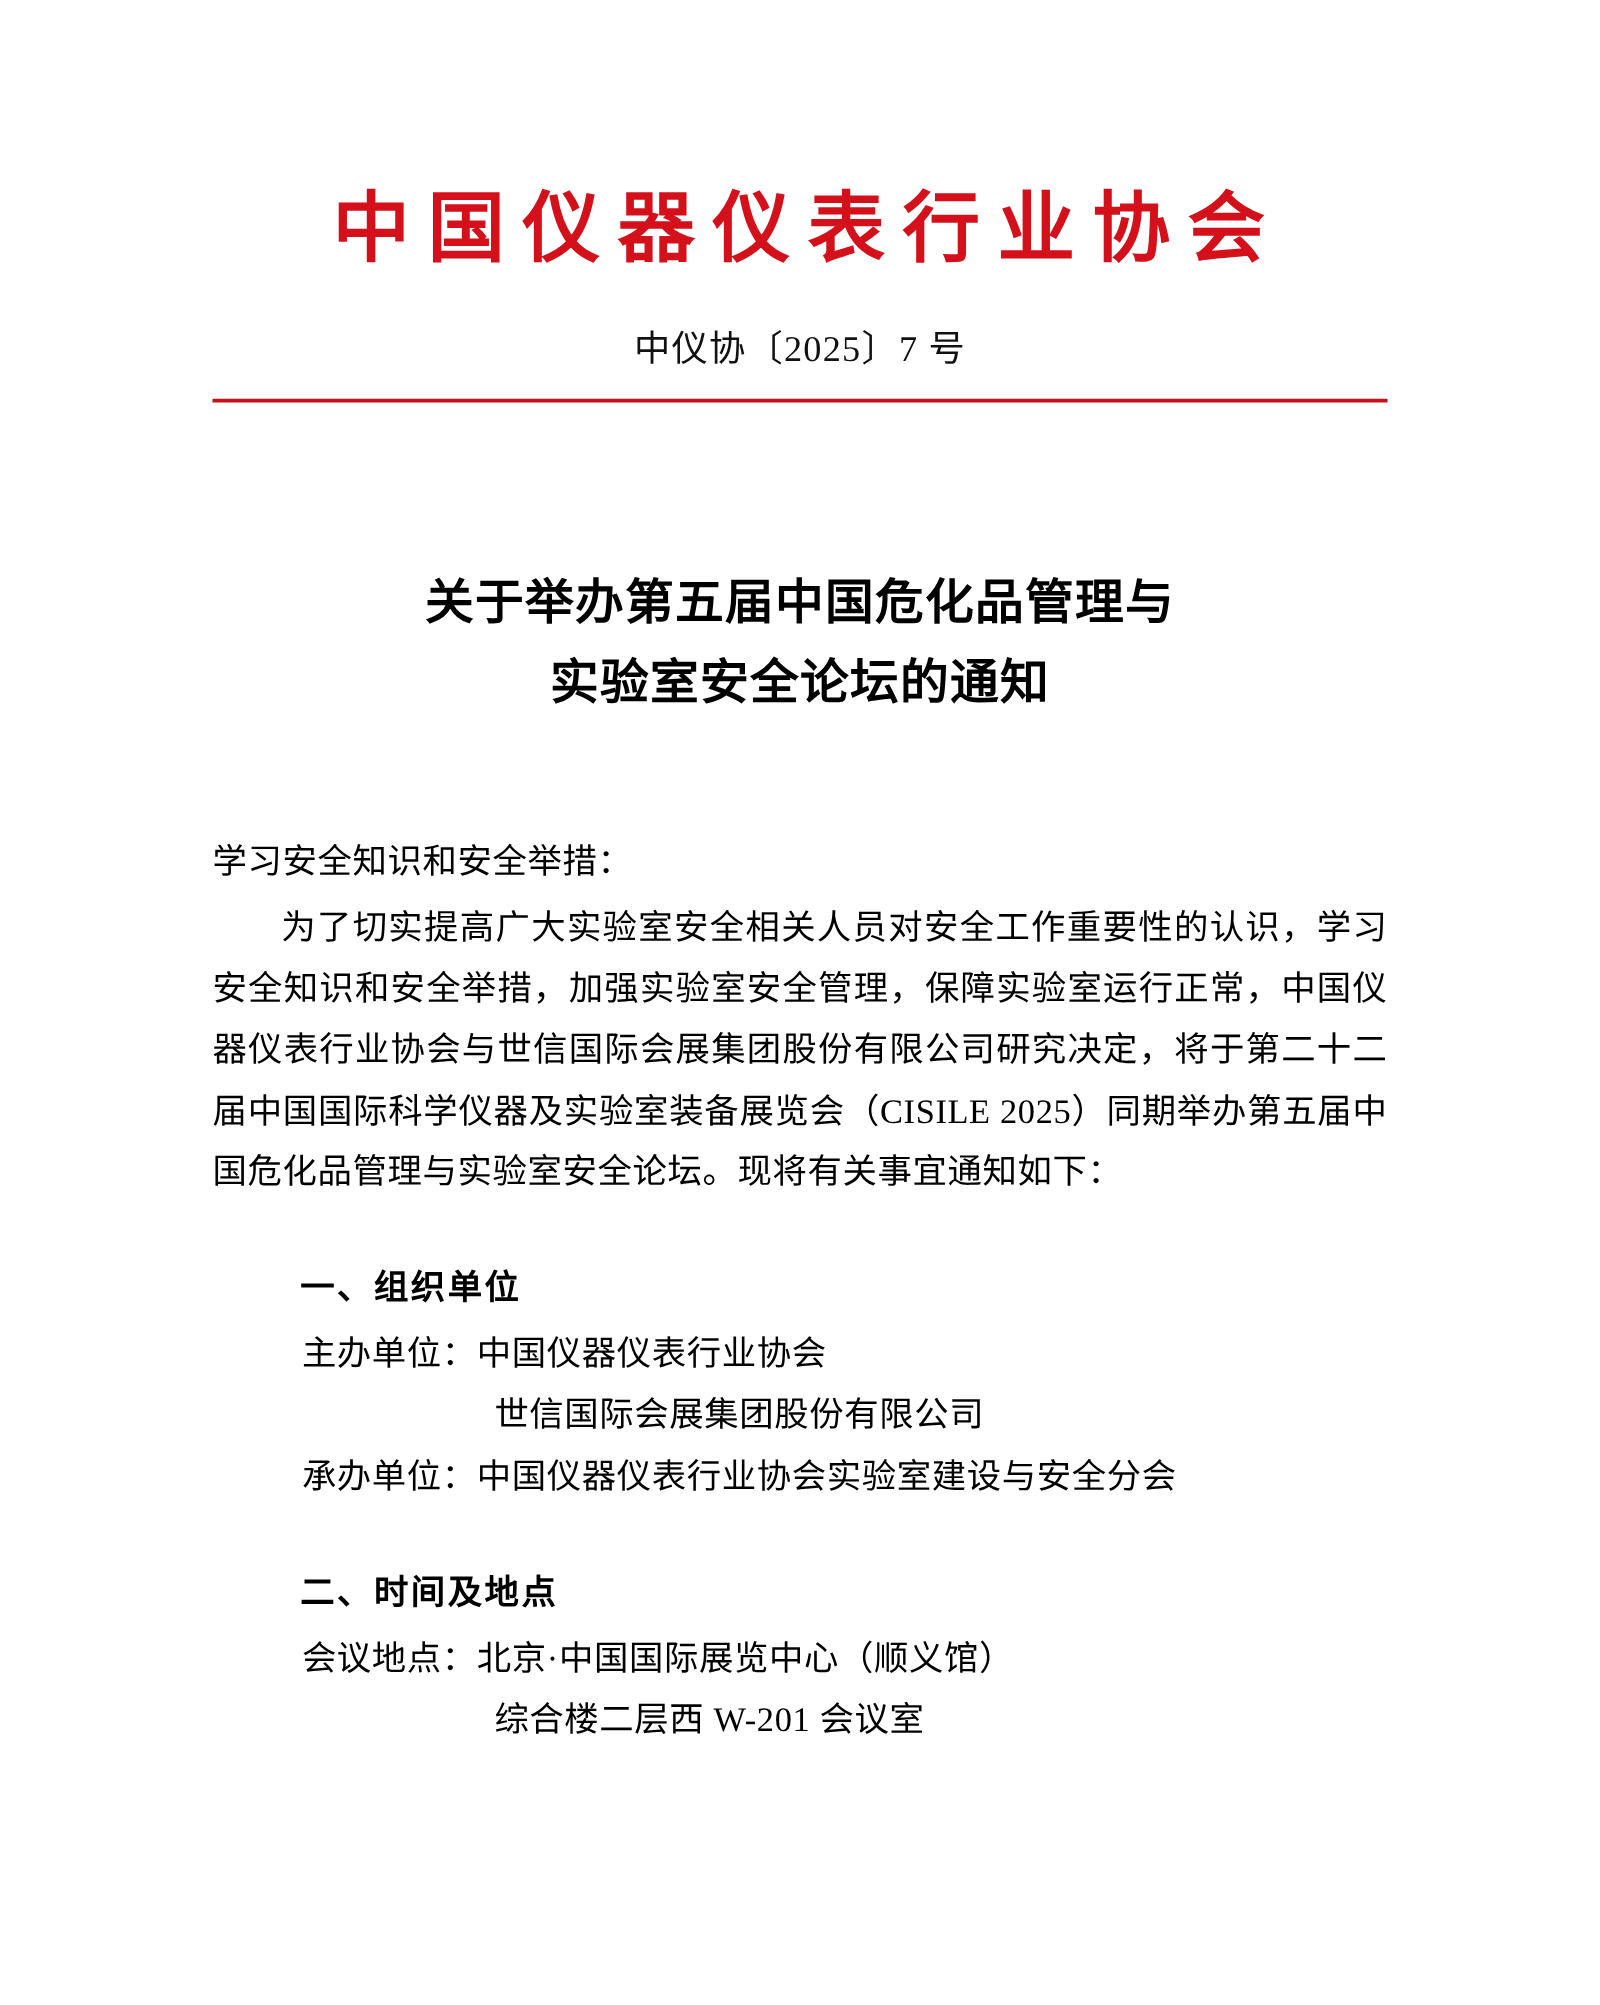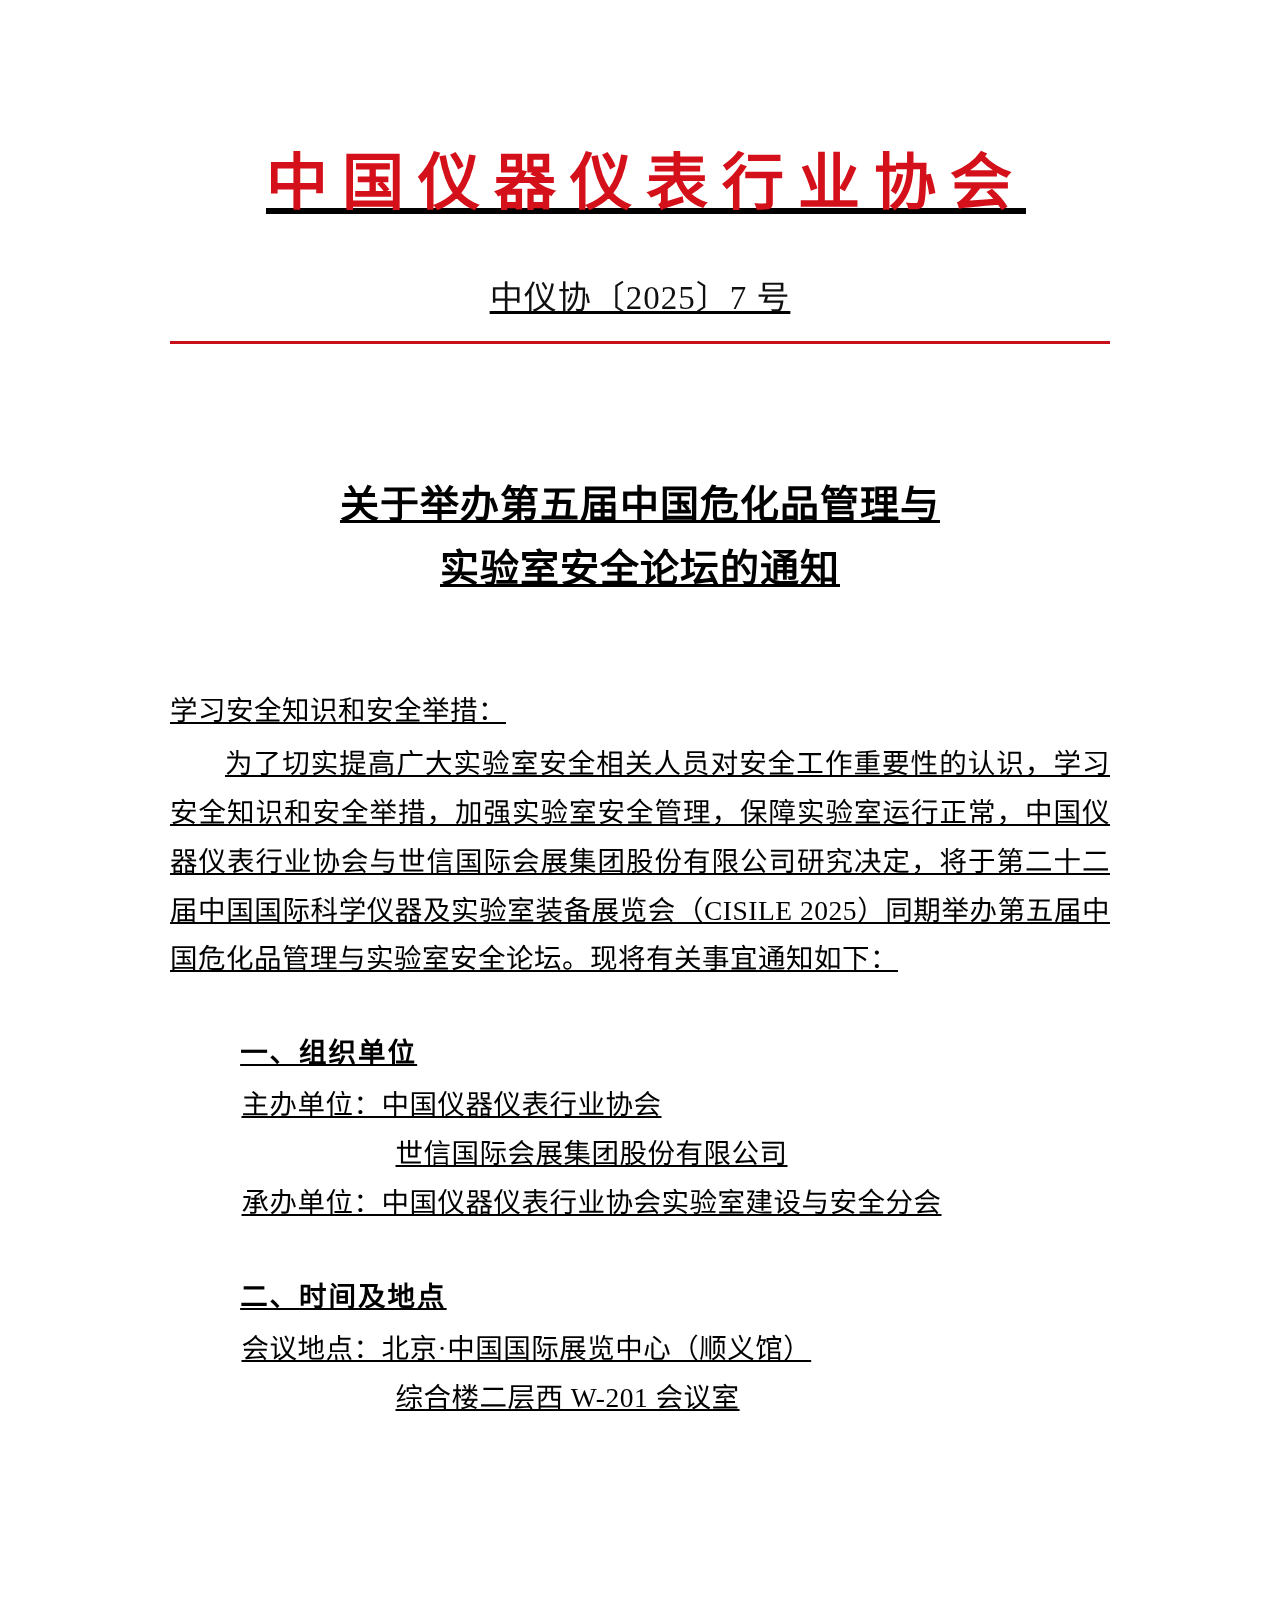--- a/index.html
+++ b/index.html
@@ -14,41 +14,40 @@
     color: #000000;
     overflow: hidden;
     position: relative;
   }
   .page {
     width: 1280px;
     height: 1604px;
     box-sizing: border-box;
     padding: 0 170px;
     position: relative;
-    text-decoration: underline;
   }
 
   
   .masthead {
     padding-top: 150px;
     text-align: center;
   }
   .org-title {
     color: #d4111a;
     font-family: "DejaVu Serif", "Liberation Serif", serif;
     font-weight: bold;
     font-size: 62px;
     letter-spacing: 14px;
     line-height: 1.05;
     white-space: nowrap;
     margin-left: 12px;
   }
   .doc-number {
-    margin-top: 56px;
-    font-size: 33px;
+    margin-top: 40px;
+    font-size: 29px;
     letter-spacing: 1px;
     color: #111;
     font-family: "Liberation Serif", serif;
   }
   .red-rule {
     margin-top: 22px;
     height: 3px;
     background: #c8101a;
     width: 100%;
   }

